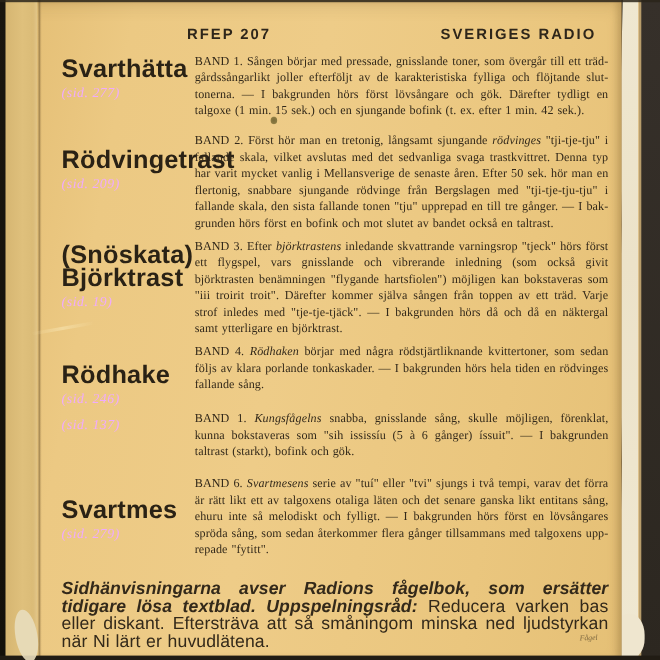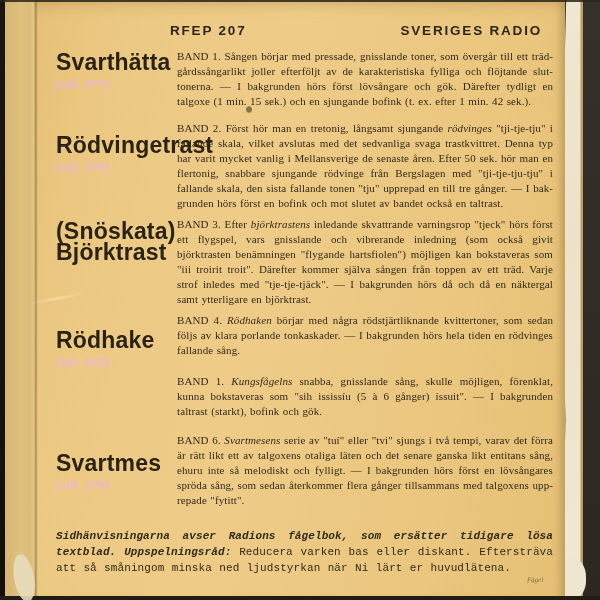--- a/index.html
+++ b/index.html
@@ -79,21 +79,21 @@
     position:absolute;left:177px;top:0;width:376px;
     font-family:"Liberation Serif", serif;font-size:11px;line-height:15px;
     text-align:justify;color:#33291a;letter-spacing:.1px;word-spacing:.6px;
     hyphens:manual;
   }
   .it{font-style:italic;}
 
   
   .footer-note{
     position:absolute;left:56px;top:528px;width:497px;
-    font-family:Liberation Mono, monospace;font-size:11px;line-height:16px;
+    font-family:Liberation Sans, sans-serif;font-size:16px;line-height:16px;
     text-align:justify;color:#33291a;letter-spacing:.1px;word-spacing:.6px;
     hyphens:manual;
   }
   .footer-note .it{font-weight:700;}
 
   .printer-mark{
     position:absolute;left:527px;top:576px;
     font-family:"Liberation Serif", serif;font-size:7px;font-style:italic;
     color:#5f4e30;opacity:.8;transform:rotate(-2deg);
   }
@@ -140,36 +140,38 @@
 
       <div class="sid">(sid. 209)</div>
     </div>
     <div class="para"><span>BAND 2. Först hör man en tretonig, långsamt sjungande </span><span class="it">rödvinges</span><span> "tji-tje-tju" i fallande skala, vilket avslutas med det sedvanliga svaga trastkvittret. Denna typ har varit mycket vanlig i Mellansverige de senaste åren. Efter 50 sek. hör man en flertonig, snabbare sjungande rödvinge från Bergslagen med "tji-tje-tju-tju" i fallande skala, den sista fallande tonen "tju" upprepad en till tre gånger. — I bak­grunden hörs först en bofink och mot slutet av bandet också en taltrast.</span></div>
   </div>
 
   <div class="entry" style="top:217px">
     <div class="label" style="margin-top:4px">
       <div class="bird">(Snöskata)</div>
       <div class="bird">Björktrast</div>
+      <div class="sid">(sid. 19)</div>
     </div>
     <div class="para"><span>BAND 3. Efter </span><span class="it">björktrastens</span><span> inledande skvattrande varningsrop "tjeck" hörs först ett flygspel, vars gnisslande och vibrerande inledning (som också givit björktrasten benämningen "flygande hartsfiolen") möjligen kan bokstaveras som "iii troirit troit". Därefter kommer själva sången från toppen av ett träd. Varje strof inledes med "tje-tje-tjäck". — I bakgrunden hörs då och då en näktergal samt ytterligare en björktrast.</span></div>
   </div>
 
   <div class="entry" style="top:313px">
     <div class="label" style="margin-top:17px">
       <div class="bird">Rödhake</div>
 
-      <div class="sid">(sid. 203)</div>
+      <div class="sid">(sid. 246)</div>
     </div>
     <div class="para"><span>BAND 4. </span><span class="it">Rödhaken</span><span> börjar med några rödstjärtliknande kvittertoner, som sedan följs av klara porlande tonkaskader. — I bakgrunden hörs hela tiden en rödvinges fallande sång.</span></div>
   </div>
 
   <div class="entry" style="top:374px">
     <div class="label" style="margin-top:1px">
 
+      <div class="sid">(sid. 137)</div>
     </div>
     <div class="para"><span>BAND 1. </span><span class="it">Kungsfågelns</span><span> snabba, gnisslande sång, skulle möjligen, förenklat, kunna bokstaveras som "sih ississíu (5 à 6 gånger) íssuit". — I bakgrunden taltrast (starkt), bofink och gök.</span></div>
   </div>
 
   <div class="entry" style="top:433px">
     <div class="label" style="margin-top:20px">
       <div class="bird">Svartmes</div>
 
       <div class="sid">(sid. 279)</div>
     </div>

